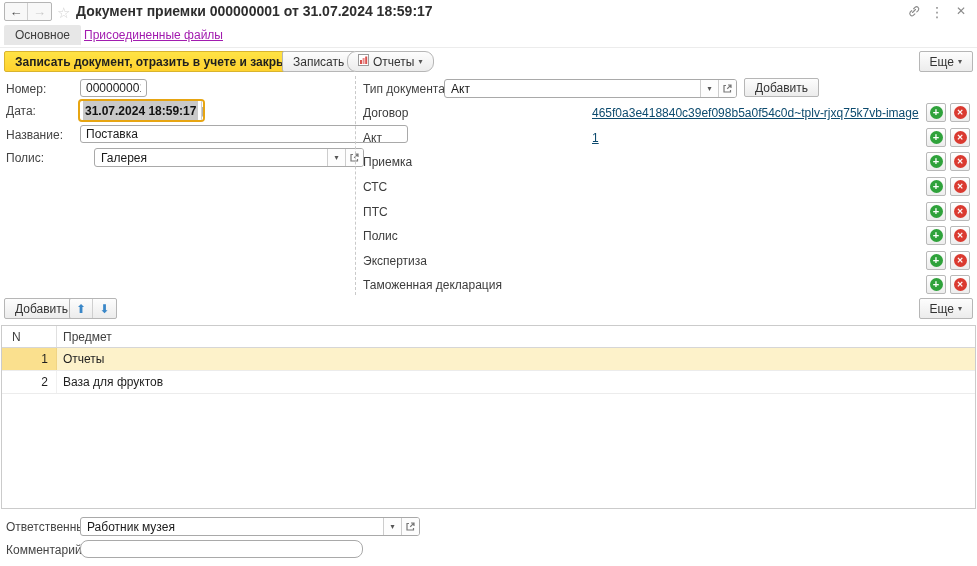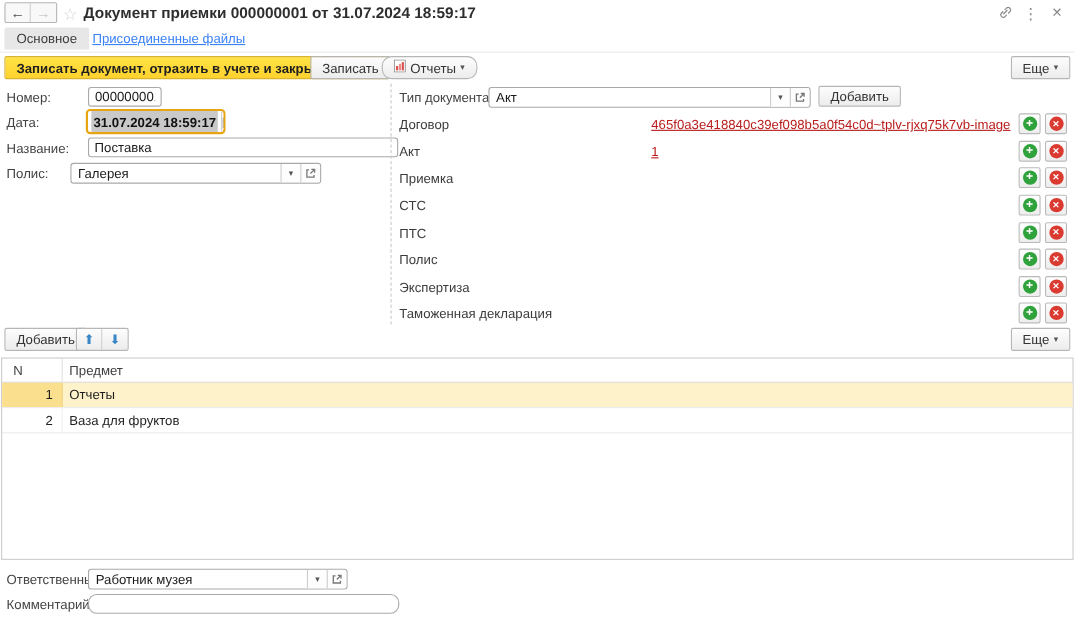--- a/index.html
+++ b/index.html
@@ -14,21 +14,21 @@
   .nav-btn.fwd { color:#c9c9c9; }
   .star { position:absolute; left:57px; top:4px; font-size:15px; color:#d2d2d2; }
   .win-title { position:absolute; left:76px; top:3px; font-size:14px; font-weight:bold; color:#2e2e2e; white-space:nowrap; }
   .hdr-ico { position:absolute; top:4px; color:#8a8a8a; font-size:13px; cursor:pointer; text-align:center; width:16px; }
   .hdr-link { right:55px; top:4px; }
   .hdr-menu { right:32px; font-size:14px; }
   .hdr-close { right:8px; font-size:12px; }
 
   
   .tab-active { position:absolute; left:4px; top:25px; height:20px; padding:3px 11px; background:#e7e7e7; color:#3c3c3c; border-radius:2px 2px 0 0; }
-  .tab-link { position:absolute; left:84px; top:28px; color:#3b82f6; text-decoration:underline; cursor:pointer; white-space:nowrap; }
+  .tab-link { position:absolute; left:84px; top:28px; color:#a21caf; text-decoration:underline; cursor:pointer; white-space:nowrap; }
   .tabs-line { position:absolute; left:0; right:0; top:47px; border-top:1px solid #ececec; }
 
   
   .btn { position:absolute; height:21px; display:flex; align-items:center; justify-content:center; gap:4px;
          border:1px solid #b6b6b6; border-radius:2px; background:linear-gradient(#fdfdfd,#ececec);
          padding:0 10px; color:#333; cursor:pointer; white-space:nowrap; }
   .btn-primary { background:linear-gradient(#ffe345,#ffd22e); border-color:#d9b42e; font-weight:bold; color:#1f1f1f; }
   .caret { font-size:8px; color:#555; }
 
   
@@ -43,21 +43,21 @@
   .date-ctl { position:absolute; left:78px; top:99px; width:127px; height:23px; border:2px solid #e7a512; border-radius:4px;
               background:#fff; display:flex; overflow:hidden; }
   .date-text { flex:1; display:flex; align-items:center; padding:0 3px; }
   .date-sel { background:#c9c9c9; font-weight:bold; color:#111; padding:8px 2px; white-space:nowrap; }
   .date-btn { width:21px; display:flex; align-items:center; justify-content:center; border-left:1px solid #cdcdcd; background:#fdfdfd; cursor:pointer; }
 
   
   .v-split { position:absolute; left:355px; top:76px; height:219px; border-left:1px dashed #c9c9c9; }
   .doc-row { position:absolute; left:363px; width:610px; height:24px; }
   .doc-row .doc-label { position:absolute; left:0; top:5px; color:#3c3c3c; white-space:nowrap; }
-  .doc-row .doc-link { position:absolute; left:229px; top:5px; color:#b91c1c; text-decoration:underline; cursor:pointer; white-space:nowrap; }
+  .doc-row .doc-link { position:absolute; left:229px; top:5px; color:#0c4a6e; text-decoration:underline; cursor:pointer; white-space:nowrap; }
   .icon-btn { position:absolute; top:2px; width:20px; height:19px; border:1px solid #b9b9b9; border-radius:2px;
               background:linear-gradient(#fff,#ededed); display:flex; align-items:center; justify-content:center; cursor:pointer; }
   .icon-btn.add-doc { right:27px; }
   .icon-btn.del-doc { right:3px; }
   .circ { width:13px; height:13px; border-radius:50%; color:#fff; display:flex; align-items:center; justify-content:center; }
   .circ.green { background:#2fa23b; font-size:11px; font-weight:bold; line-height:1; }
   .circ.red { background:#da3a30; font-size:8px; font-weight:bold; line-height:1; }
 
   
   .arrow-group { position:absolute; left:69px; top:298px; display:flex; border:1px solid #b6b6b6; border-radius:2px; background:linear-gradient(#fdfdfd,#ececec); height:21px; }
@@ -68,21 +68,21 @@
   .grid-header { display:flex; height:22px; border-bottom:1px solid #d6d6d6; color:#3f3f3f; }
   .gh-n { width:55px; padding:4px 8px 0 10px; border-right:1px solid #e0e0e0; }
   .gh-subject { flex:1; padding:4px 0 0 6px; }
   .grid-row { display:flex; height:23px; border-bottom:1px solid #ececec; color:#1f1f1f; }
   .gr-n { width:55px; padding:4px 8px 0 0; text-align:right; border-right:1px solid #f0f0f0; }
   .gr-subject { flex:1; padding:4px 0 0 6px; }
   .grid-row.selected { background:#fdf2ca; }
   .grid-row.selected .gr-n { background:#fae08e; border-right-color:#f0d484; }
 
   
-  .ftr-combo { left:80px; top:517px; width:236px; }
+  .ftr-combo { left:80px; top:517px; width:340px; }
   .cmt-input { left:80px; top:540px; width:283px; height:18px; border-radius:8px; }
 </style>
 </head>
 <body>
 
 <div id="app">
 
   <div class="nav-group">
     <div class="nav-btn back">
         <span>←</span>
@@ -138,24 +138,24 @@
       <svg width="12" height="12" viewBox="0 0 12 12">
           <rect x="1" y="2.5" width="10" height="8.5" fill="none" stroke="#666"></rect>
           <line x1="1" y1="5" x2="11" y2="5" stroke="#666"></line>
           <line x1="3.5" y1="1" x2="3.5" y2="3.5" stroke="#666"></line>
           <line x1="8.5" y1="1" x2="8.5" y2="3.5" stroke="#666"></line>
         </svg>
     </div>
   </div>
 
   <div class="lbl" style="left:6px; top:128px;">Название:</div>
-  <input class="tinput" style="left: 80px; top: 125px; width: 282px;" value="Поставка">
+  <input class="tinput" style="left: 80px; top: 125px; width: 328px;" value="Поставка">
 
   <div class="lbl" style="left:6px; top:151px;">Полис:</div>
-  <div class="combo" style="left:64px; top:148px; width:228px;">
+  <div class="combo" style="left:94px; top:148px; width:270px;">
     <div class="combo-text">Галерея</div>
     <div class="combo-btn">
         <span class="caret">▾</span>
       </div>
     <div class="combo-btn">
         <svg width="11" height="11" viewBox="0 0 11 11">
           <path d="M4 2.5 H2 V9 H8.5 V7" fill="none" stroke="#777" stroke-width="1.2"></path>
           <path d="M6 2 H9 V5 M9 2 L5.2 5.8" stroke="#777" stroke-width="1.2" fill="none"></path>
         </svg>
       </div>

